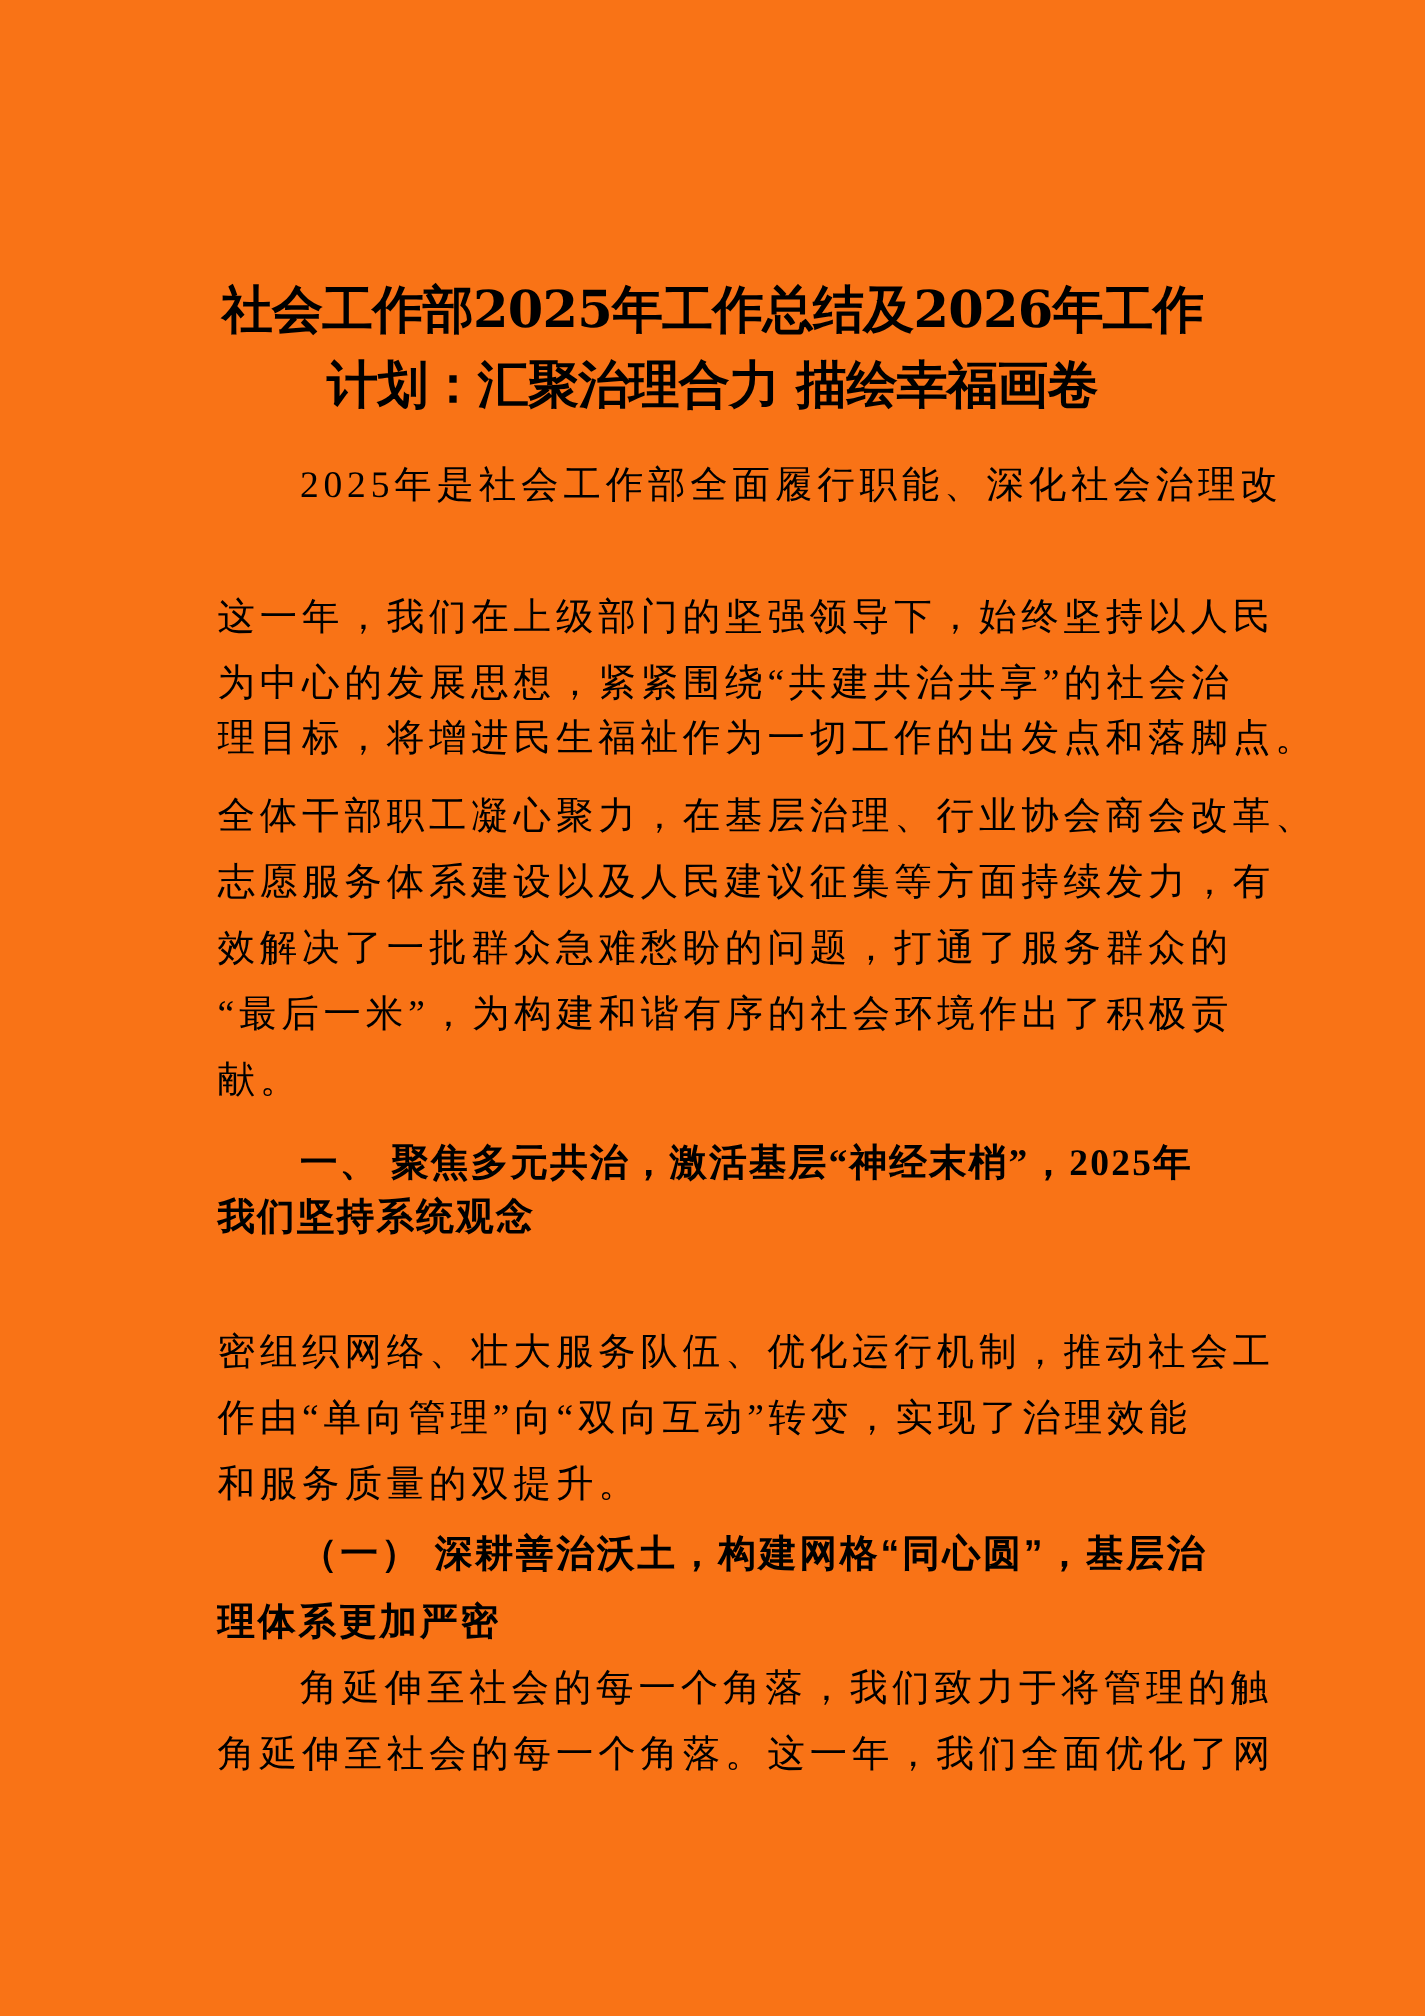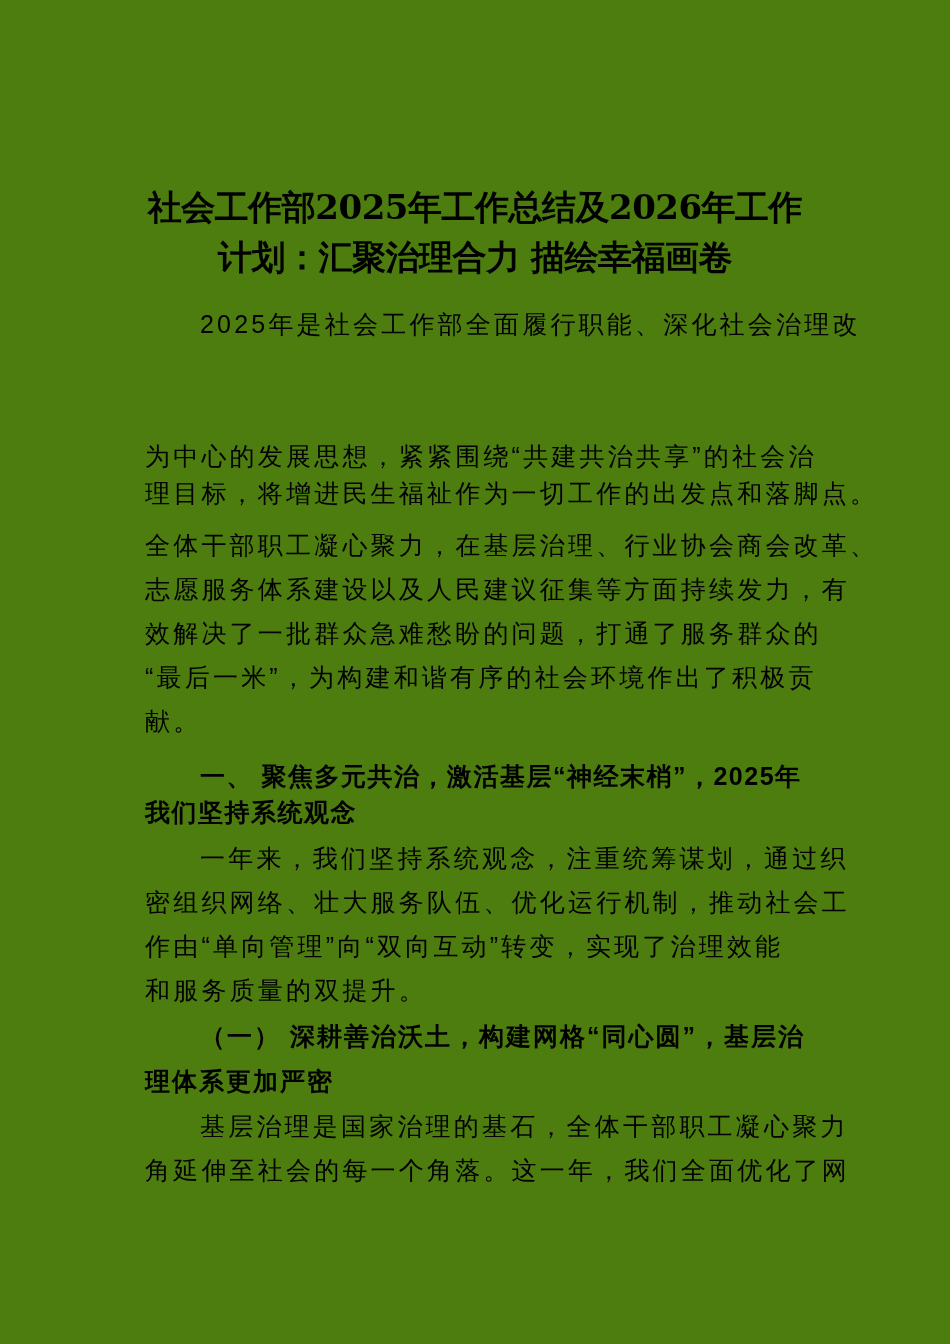--- a/index.html
+++ b/index.html
@@ -13,21 +13,21 @@
     position: relative;
     overflow: hidden;
     color: #000000;
   }
   .page {
     position: absolute;
     left: 0;
     top: 0;
     width: 950px;
     height: 1344px;
-    background: #4d7c0f;
+    background: #f97316;
   }
   .title-block {
     position: absolute;
     left: 100px;
     top: 182px;
     width: 750px;
     text-align: center;
   }
   .title-line {
     font-family: "DejaVu Serif", "Liberation Serif", serif;
@@ -35,21 +35,21 @@
     font-size: 34px;
     line-height: 50px;
     height: 50px;
     white-space: nowrap;
     letter-spacing: -0.5px;
   }
   .line {
     position: absolute;
     left: 145px;
     white-space: nowrap;
-    font-family: Liberation Sans, sans-serif;
+    font-family: Liberation Serif, serif;
     font-size: 25px;
     line-height: 30px;
     height: 30px;
     letter-spacing: 3.2px;
     font-weight: normal;
   }
   .line.indent { left: 200px; }
   .line.h1 {
     font-weight: bold;
     letter-spacing: 1.5px;
@@ -64,35 +64,35 @@
 <body>
 
 <div class="page">
 
   <div class="title-block">
     <div class="title-line">社会工作部2025年工作总结及2026年工作</div>
     <div class="title-line">计划：汇聚治理合力  描绘幸福画卷</div>
   </div>
 
   <div class="line indent" style="top:309px;">2025年是社会工作部全面履行职能、深化社会治理改</div>
+  <div class="line" style="top:397px;">这一年，我们在上级部门的坚强领导下，始终坚持以人民</div>
   <div class="line" style="top:441px;">为中心的发展思想，紧紧围绕“共建共治共享”的社会治</div>
   <div class="line" style="top:478px;">理目标，将增进民生福祉作为一切工作的出发点和落脚点。</div>
   <div class="line" style="top:530px;">全体干部职工凝心聚力，在基层治理、行业协会商会改革、</div>
   <div class="line" style="top:574px;">志愿服务体系建设以及人民建议征集等方面持续发力，有</div>
   <div class="line" style="top:618px;">效解决了一批群众急难愁盼的问题，打通了服务群众的</div>
   <div class="line" style="top:662px;text-align:right;">“最后一米”，为构建和谐有序的社会环境作出了积极贡</div>
   <div class="line" style="top:706px;">献。</div>
 
   <div class="line h1 indent" style="top:761px;">一、  聚焦多元共治，激活基层“神经末梢”，2025年</div>
   <div class="line h1" style="top:797px;">我们坚持系统观念</div>
 
-  <div class="line indent" style="top:843px;">一年来，我们坚持系统观念，注重统筹谋划，通过织</div>
   <div class="line" style="top:887px;">密组织网络、壮大服务队伍、优化运行机制，推动社会工</div>
   <div class="line" style="top:931px;">作由“单向管理”向“双向互动”转变，实现了治理效能</div>
   <div class="line" style="top:975px;">和服务质量的双提升。</div>
 
   <div class="line h2 indent" style="top:1021px;">（一） 深耕善治沃土，构建网格“同心圆”，基层治</div>
   <div class="line h2" style="top:1066px;">理体系更加严密</div>
 
-  <div class="line indent" style="top:1111px;">基层治理是国家治理的基石，全体干部职工凝心聚力</div>
+  <div class="line indent" style="top:1111px;">角延伸至社会的每一个角落，我们致力于将管理的触</div>
   <div class="line" style="top:1155px;">角延伸至社会的每一个角落。这一年，我们全面优化了网</div>
 
 </div>
 
 </body></html>

